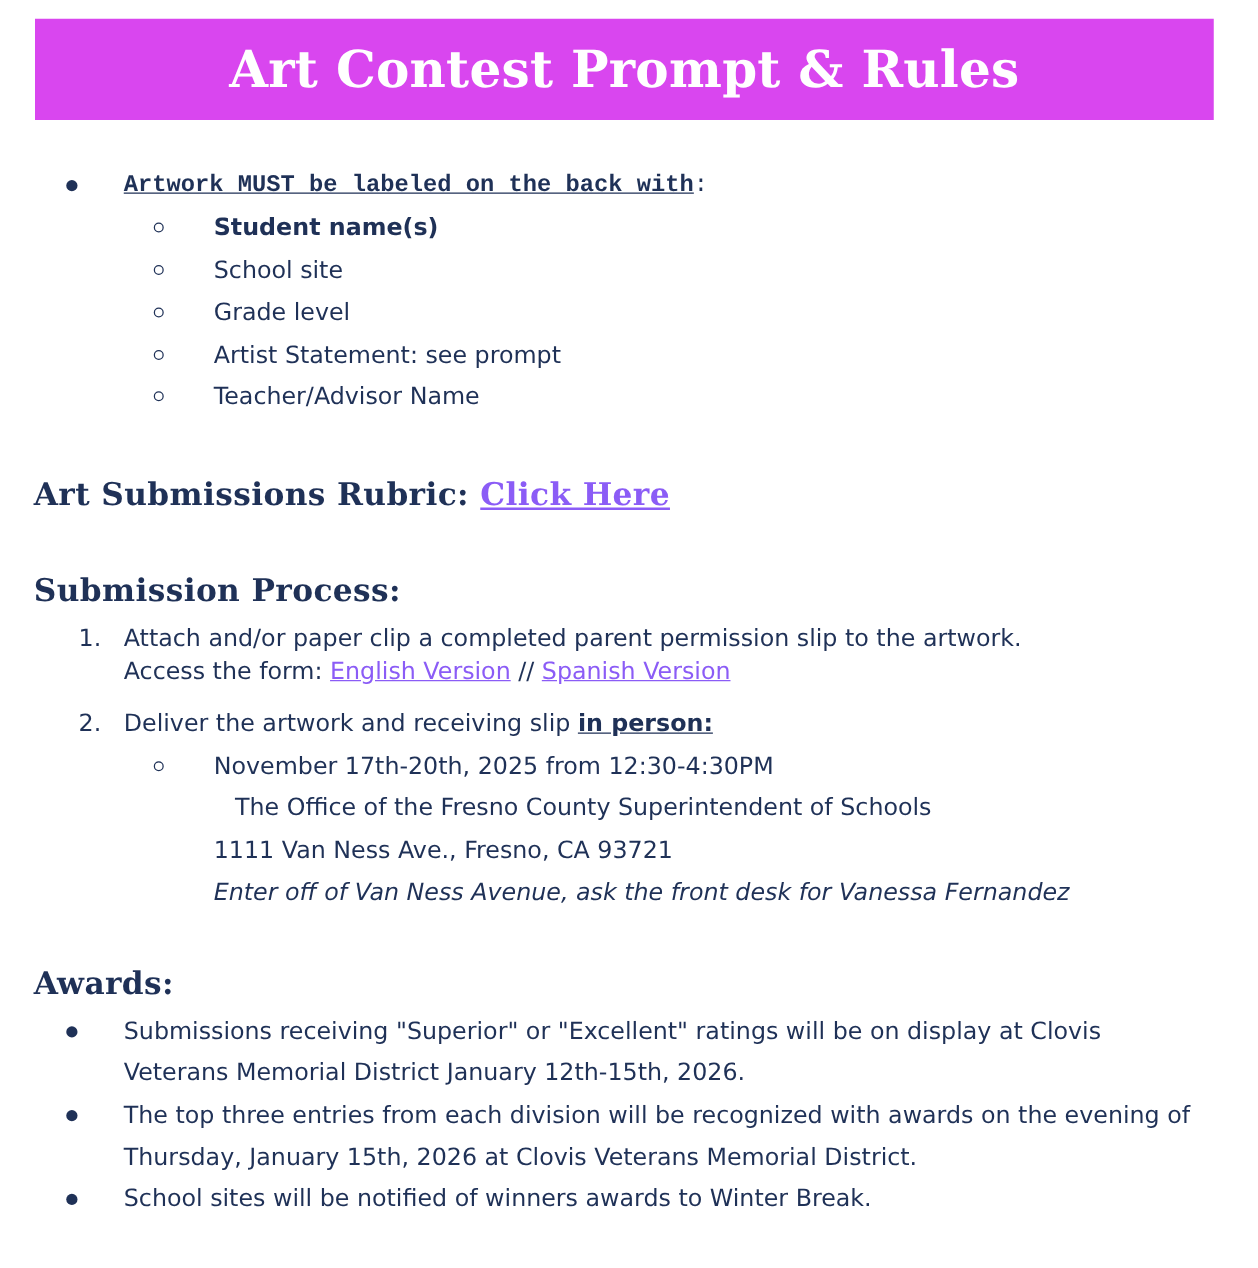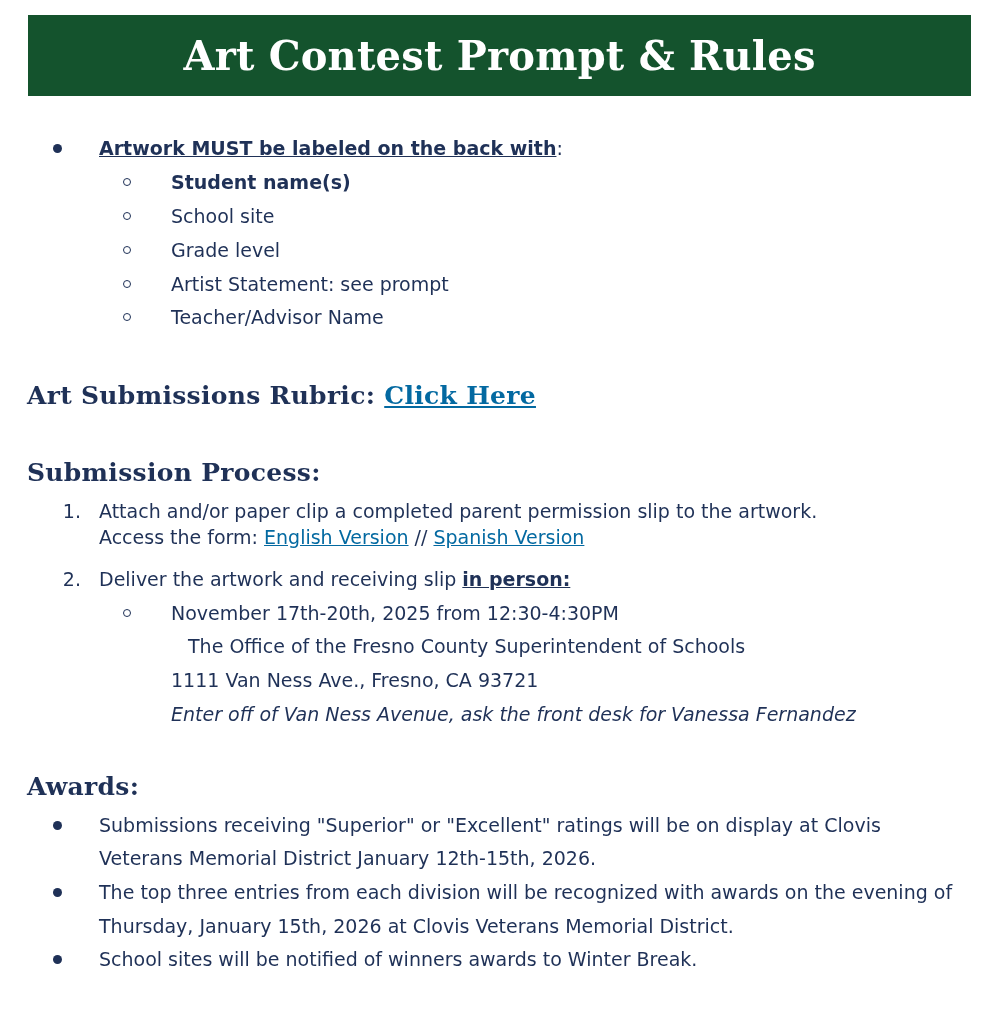--- a/index.html
+++ b/index.html
@@ -1,47 +1,47 @@
 <!DOCTYPE html>
 <html><head>
   <meta charset="utf-8">
   <style>
     html, body { margin: 0; padding: 0; background: #ffffff; }
     body { width: 1006px; height: 1014px; position: relative; overflow: hidden; color: #1f3157; }
     .banner {
       position: absolute; left: 28px; top: 15px; width: 943px; height: 81px;
-      background: #14532d; display: flex; align-items: center; justify-content: center;
+      background: #d946ef; display: flex; align-items: center; justify-content: center;
     }
     .banner h1 {
       margin: 0; color: #ffffff; font-family: "DejaVu Serif", "Liberation Serif", serif;
       font-size: 40px; font-weight: bold; letter-spacing: 0.2px; transform: scaleY(1.02);
     }
     .body-text { font-family: "DejaVu Sans", "Liberation Sans", sans-serif; font-size: 19px; color: #1f3157; }
     .row { position: absolute; white-space: nowrap; line-height: 24px; }
     .hollow { position: absolute; width: 8px; height: 8px; border: 1.3px solid #1f3157; border-radius: 50%; box-sizing: border-box; }
     .dot { position: absolute; width: 9px; height: 9px; background: #1f3157; border-radius: 50%; }
     .heading {
       position: absolute; font-family: "DejaVu Serif", "Liberation Serif", serif; font-weight: bold;
       font-size: 25px; color: #1f3157; white-space: nowrap; letter-spacing: 0.3px;
     }
-    .link { color: #0369a1; text-decoration: underline; cursor: pointer; }
+    .link { color: #8b5cf6; text-decoration: underline; cursor: pointer; }
     .ul-strong { font-weight: bold; text-decoration: underline; }
     .italic { font-style: italic; }
     .num { position: absolute; width: 22px; text-align: right; }
   </style>
 </head>
 <body>
 
 <div class="banner">
   <h1>Art Contest Prompt &amp; Rules</h1>
 </div>
 
 <div class="body-text">
   <span class="dot" style="left:53px; top:144px;"></span>
-  <div class="row" style="left:99px; top:136px;">
+  <div class="row" style="left:99px; top:136px;font-family:Liberation Mono, monospace;">
     <span class="ul-strong">Artwork MUST be labeled on the back with</span><span>:</span>
   </div>
 
   <span class="hollow" style="left:123px; top:178px;"></span>
   <div class="row" style="left:171px; top:170px;font-weight:bold;">Student name(s)</div>
 
   <span class="hollow" style="left:123px; top:212px;"></span>
   <div class="row" style="left:171px; top:204px;">School site</div>
 
   <span class="hollow" style="left:123px; top:246px;"></span>

